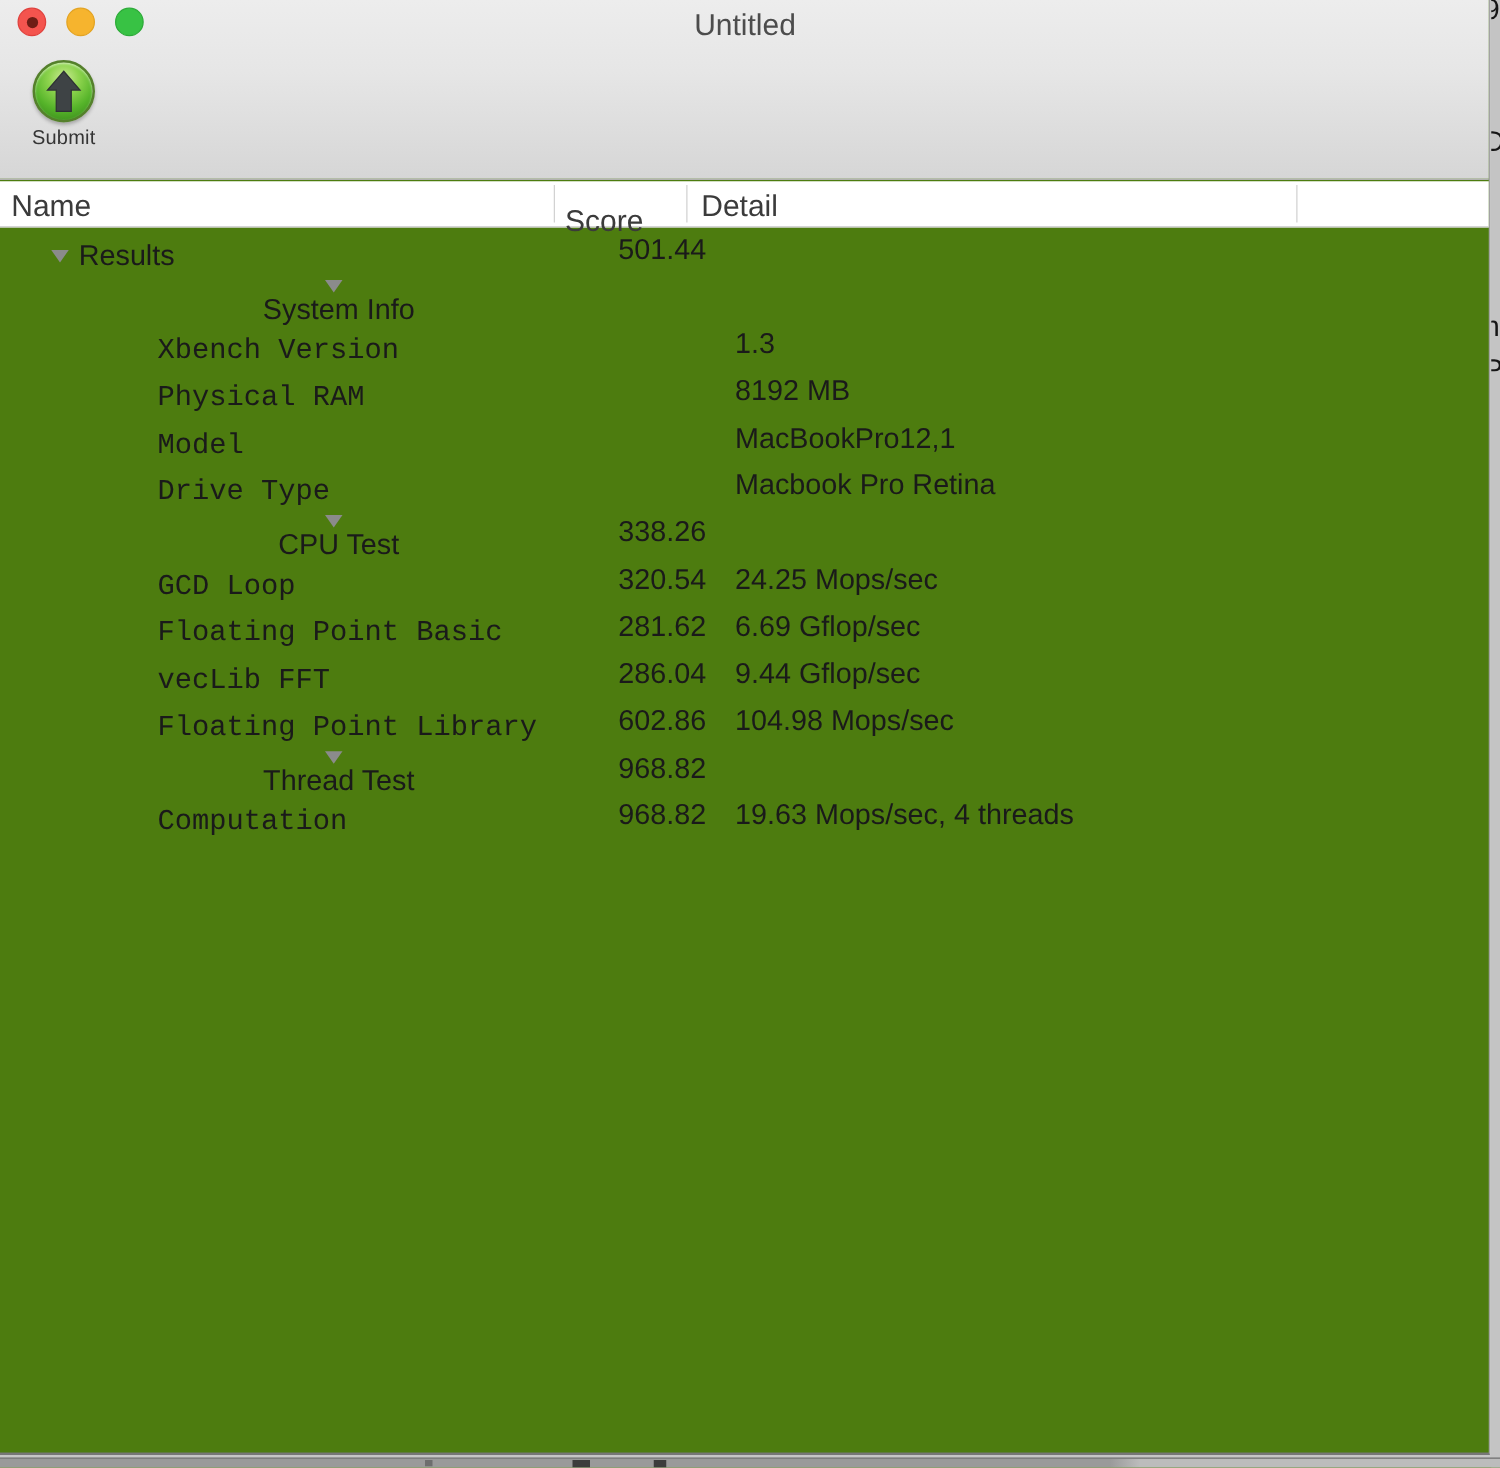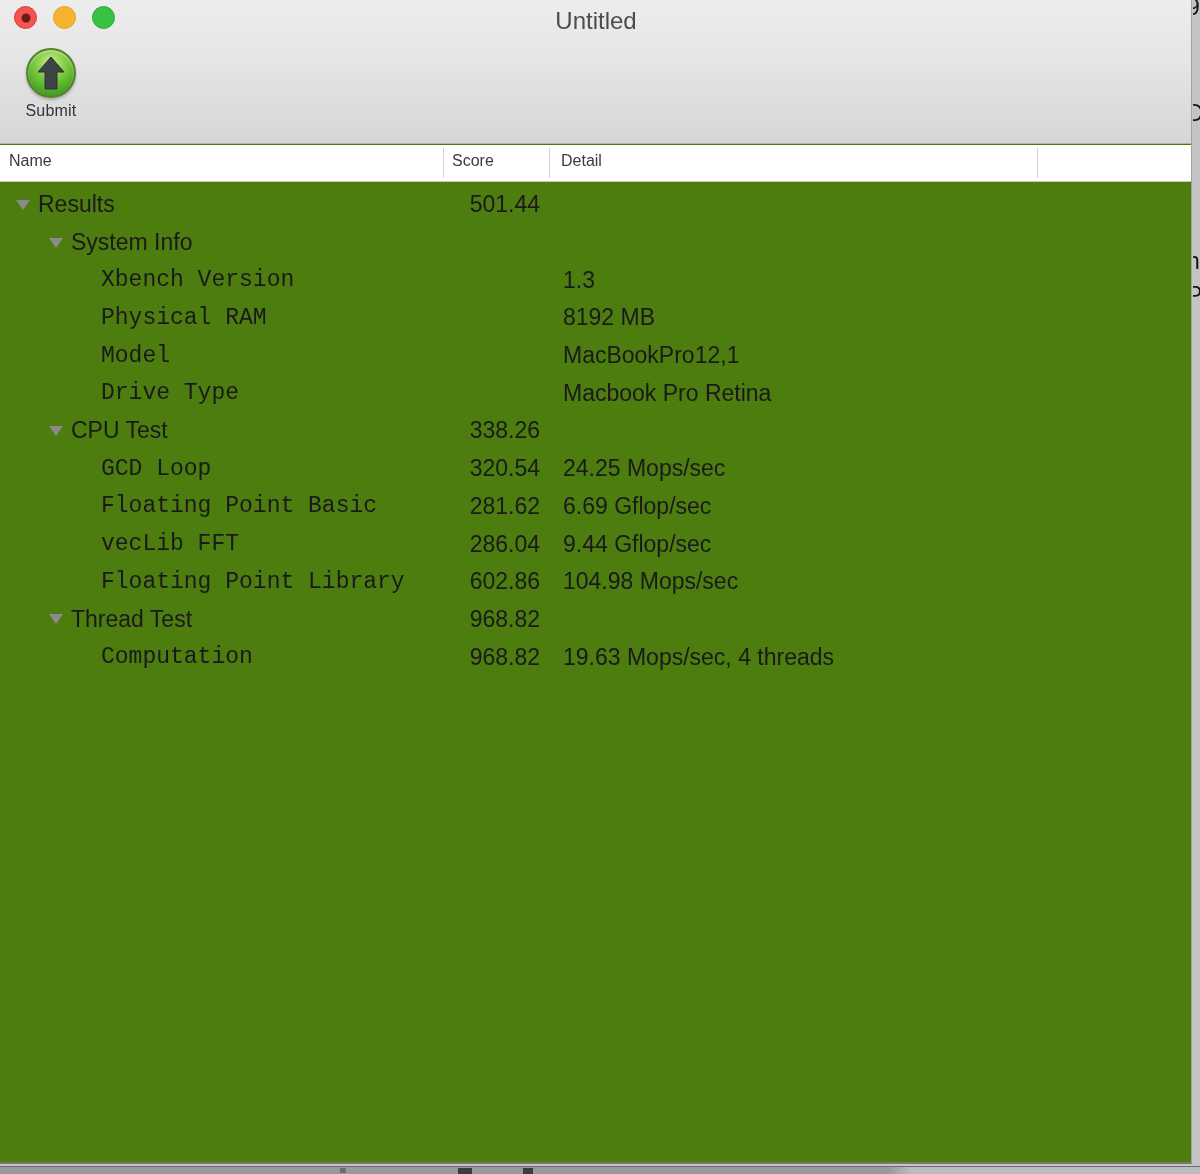--- a/index.html
+++ b/index.html
@@ -55,35 +55,35 @@
     display:flex; align-items:center; justify-content:center;
   }
   .submit-label { font-size:16px; color:#353535; margin-top:4px; letter-spacing:.2px; }
 
   
   .thead {
     position:absolute; left:0; top:145px; right:0; height:37px;
     background:#ffffff;
     border-bottom:1px solid #c7c7c7;
   }
-  .th { position:absolute; top:7px; font-size:16px; color:#3b3b3b; }
+  .th { position:absolute; top:7px; font-size:24px; color:#3b3b3b; }
   .th-name   { left:9px; }
-  .th-score  { left:452px; }
+  .th-score  { left:452px;margin-top:12px; }
   .th-detail { left:561px; }
   .col-div { position:absolute; top:3px; width:1px; height:30px; background:#d2d2d2; }
   .col-div.d1 { left:443px; }
   .col-div.d2 { left:549px; }
   .col-div.d3 { left:1037px; }
 
   
   .tbody { position:absolute; left:0; top:183px; right:0; padding-top:3px; }
-  .row { height:37.7px; display:flex; align-items:center; font-size:23px; color:#1a1a1a; }
+  .row { height:37.7px; display:flex; font-size:23px; color:#1a1a1a;margin-left:25px; }
   .cell-name { width:443px; display:flex; align-items:center; flex-shrink:0; }
   .row.lvl0 .cell-name { padding-left:16px; }
-  .row.lvl1 .cell-name { padding-left:49px; }
+  .row.lvl1 .cell-name { padding-left:49px;flex-direction:column; }
   .row.lvl2 .cell-name { padding-left:101px;font-family:Liberation Mono, monospace; }
   .tri {
     width:0; height:0; flex-shrink:0;
     border-left:7px solid transparent;
     border-right:7px solid transparent;
     border-top:10px solid #8b8b8b;
     margin-right:8px;
   }
   .cell-score { width:97px; flex-shrink:0; text-align:right; }
   .cell-detail { padding-left:23px; white-space:nowrap; }

